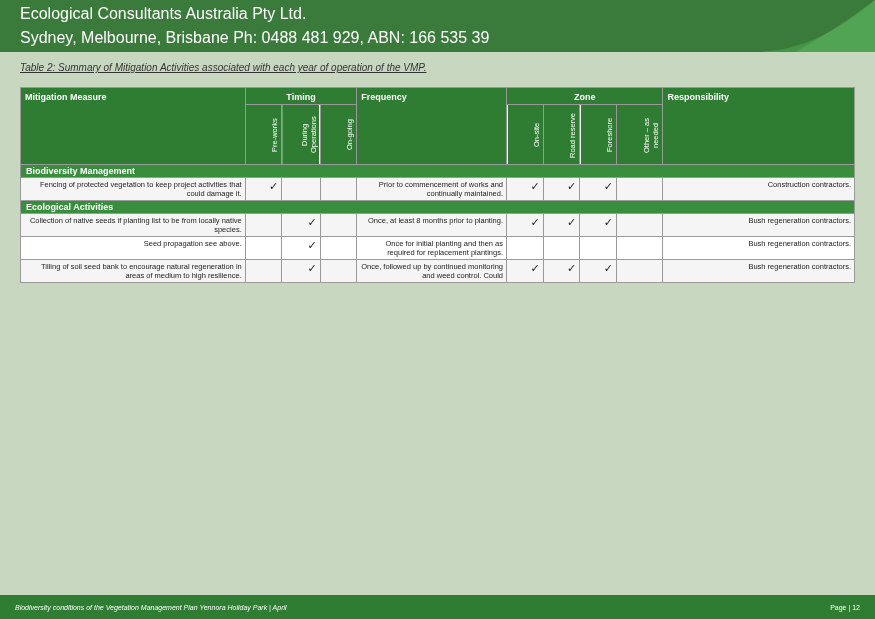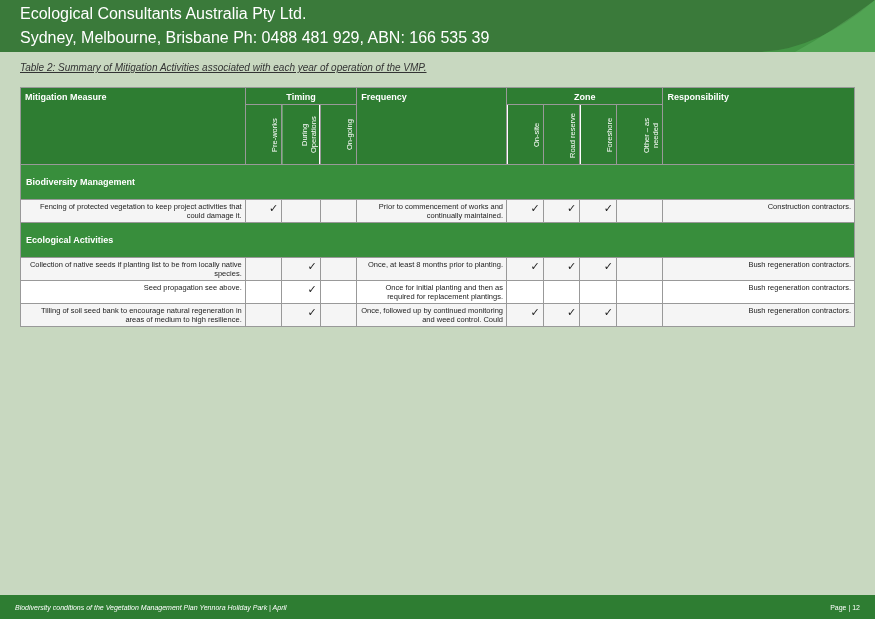--- a/index.html
+++ b/index.html
@@ -75,21 +75,21 @@
       width: 22px;
       padding: 3px 2px;
       vertical-align: bottom;
     }
 
     .section-header td {
       background: #388e3c;
       color: white;
       font-weight: bold;
       font-size: 9px;
-      padding: 12px 5px;
+      padding: 1px 5px;
     }
 
     .data-row td {
       background: white;
       font-size: 7.5px;
       color: #222;
       padding: 2px 3px;
       vertical-align: top;
       text-align: right;
     }

